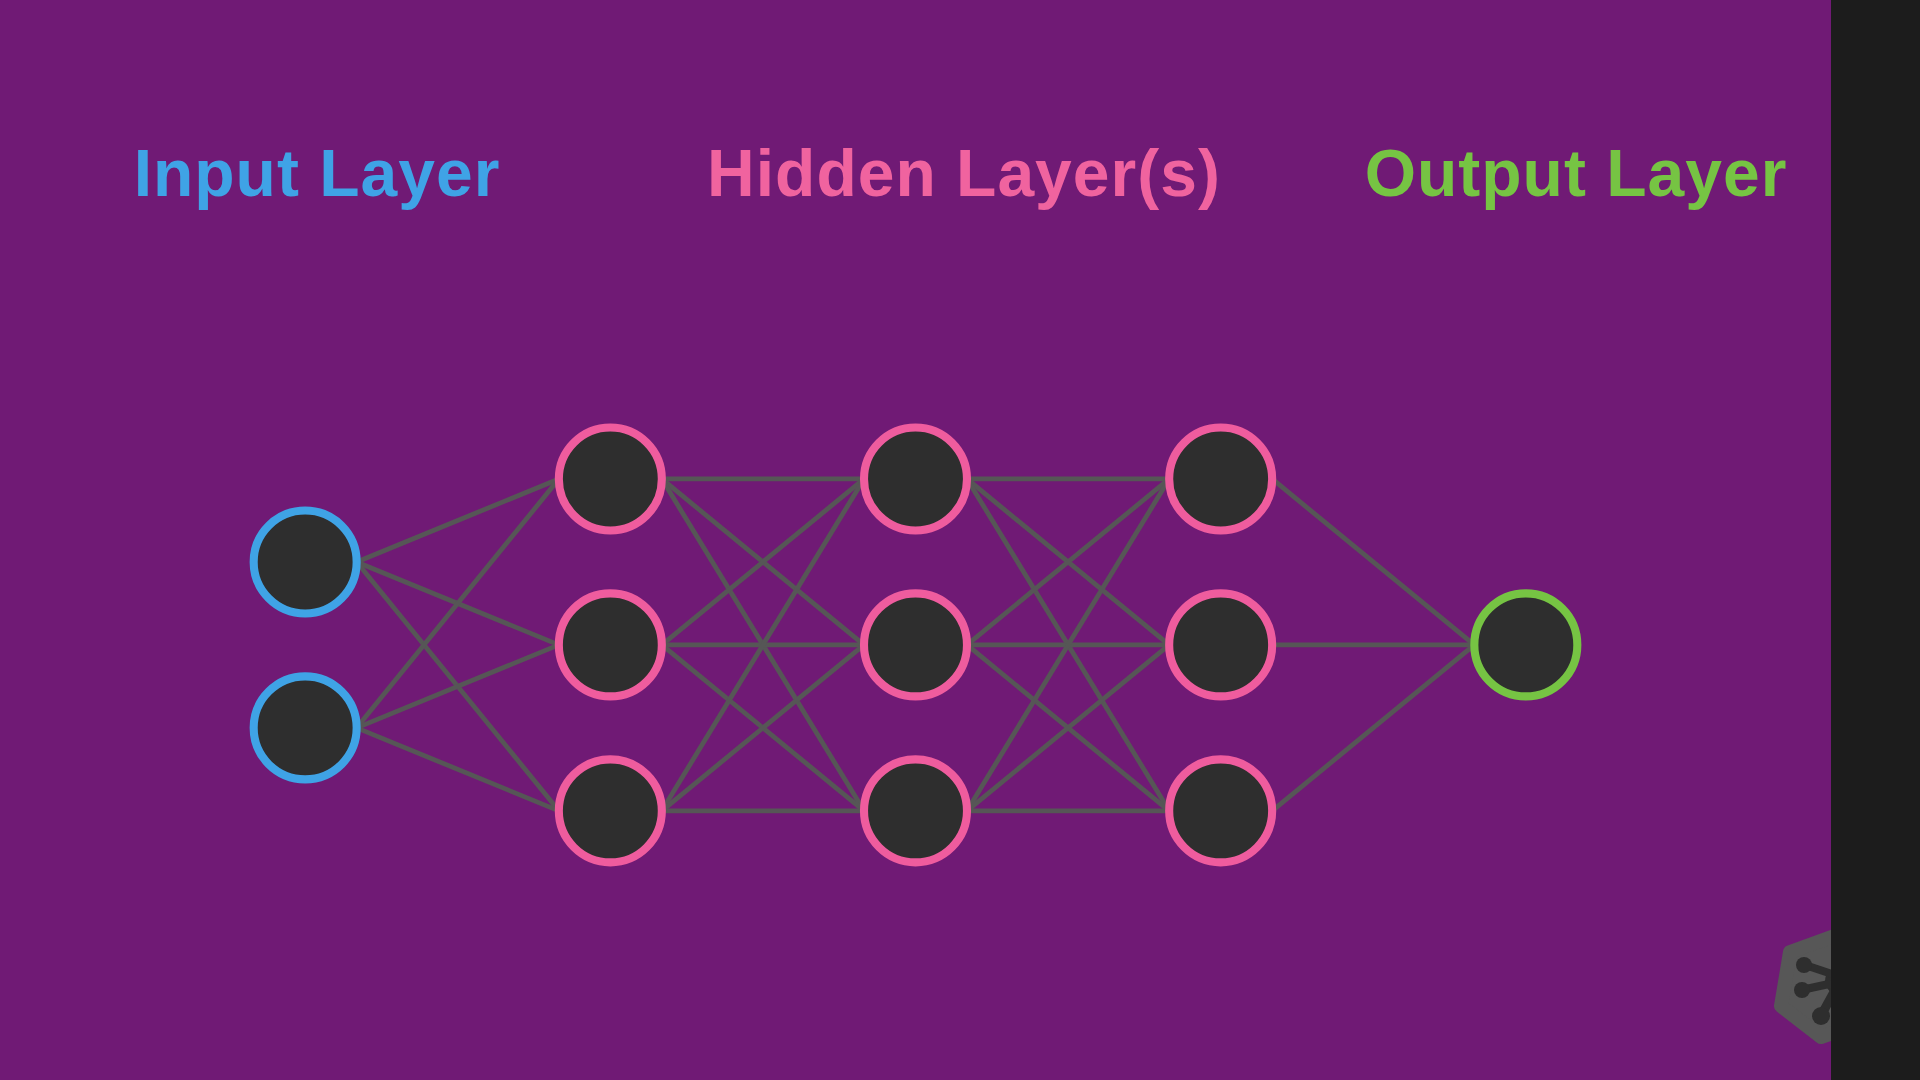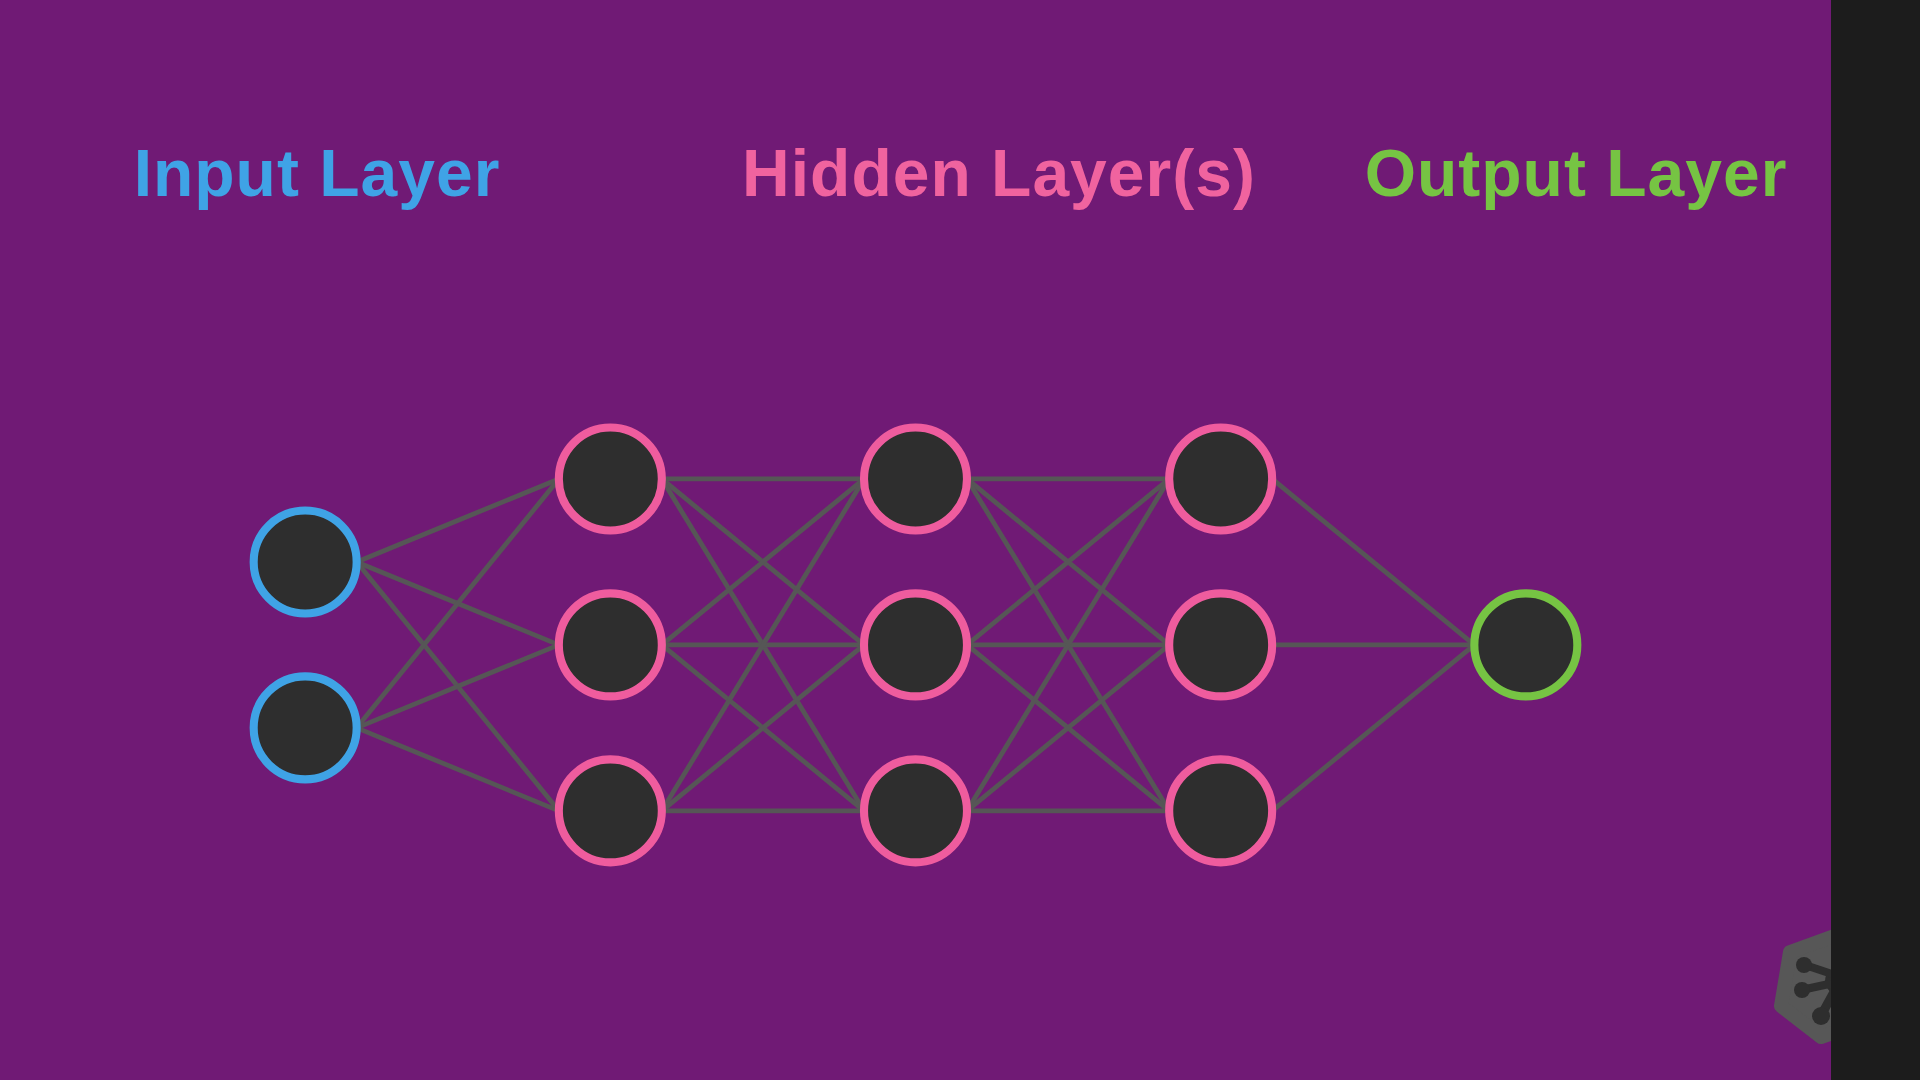--- a/index.html
+++ b/index.html
@@ -35,21 +35,21 @@
     display: block;
   }
 </style>
 </head>
 <body>
 
 <div id="stage" style="width: 1831px; height: 1080px; background: #701a75;">
 
   <span class="layer-label" style="left: 317px; top: 140px; color: rgb(63, 163, 230);">Input Layer</span>
 
-  <span class="layer-label" style="left: 999px; top: 140px; color: rgb(240, 99, 159);">Hidden Layer(s)</span>
+  <span class="layer-label" style="left: 964px; top: 140px; color: rgb(240, 99, 159);">Hidden Layer(s)</span>
 
   <span class="layer-label" style="left: 1576px; top: 140px; color: rgb(118, 196, 67);">Output Layer</span>
 
   <svg class="net-svg" viewBox="0 0 1920 1080">
       <g>
         <line x1="374" y1="563" x2="586" y2="476" stroke="#565656" stroke-width="5"></line>
         <line x1="374" y1="563" x2="586" y2="650" stroke="#565656" stroke-width="5"></line>
         <line x1="374" y1="563" x2="586" y2="824" stroke="#565656" stroke-width="5"></line>
         <line x1="374" y1="737" x2="586" y2="476" stroke="#565656" stroke-width="5"></line>
         <line x1="374" y1="737" x2="586" y2="650" stroke="#565656" stroke-width="5"></line>

